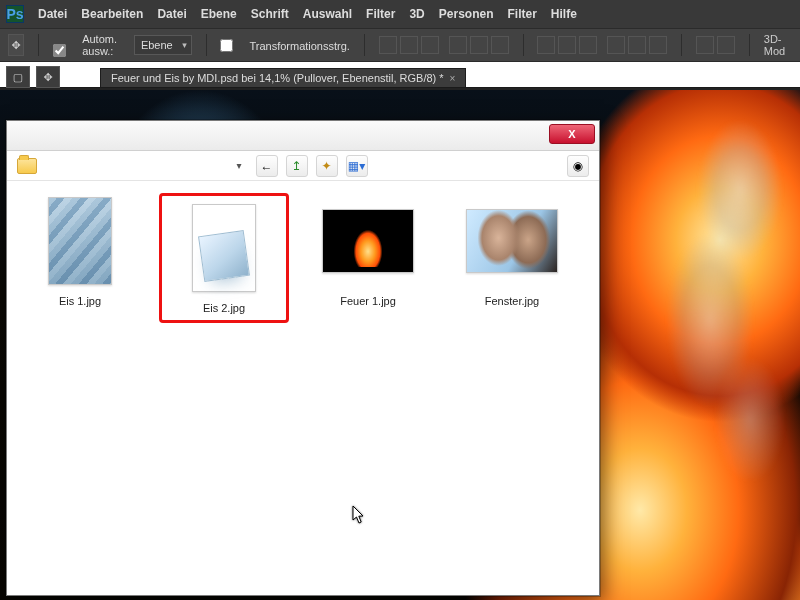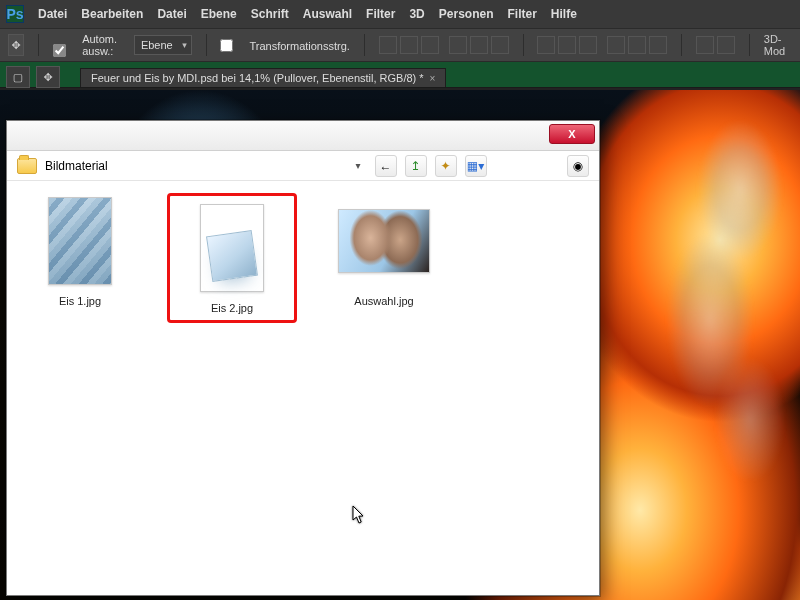--- a/index.html
+++ b/index.html
@@ -35,22 +35,22 @@
   }
   .ps-options label { display:flex; align-items:flex-end; gap:16px; }
   .ps-options input[type=checkbox]{ accent-color:#888; }
   .ps-dd {
     background:#3a3a3a; border:1px solid #585858; height:20px;
     padding:0 18px 0 6px; font-size:11px; color:#ddd; position:relative;
     display:flex; align-items:center;
   }
   .ps-dd::after{ content:"▾"; position:absolute; right:4px; font-size:9px; color:#bbb;}
   .ps-tabs {
-    background:#14532d; height:26px; display:flex; align-items:flex-end;
-    padding-left:80px; gap:6px; border-bottom:1px solid #1a1a1a;
+    background:#ffffff; height:26px; display:flex; align-items:flex-end;
+    padding-left:100px; gap:6px; border-bottom:1px solid #1a1a1a;
   }
   .ps-sidetools {
     position:absolute; left:0; top:62px; width:70px; height:30px;
     display:flex; gap:6px; padding:4px 6px;
   }
   .ps-sidetools .tool {
     width:24px; height:22px; border:1px solid #555; background:#3c3c3c;
     display:flex; align-items:center; justify-content:center; color:#ccc; font-size:11px;
   }
   .ps-tab {
@@ -117,21 +117,21 @@
   }
   .navico.green { color:#2a8a2a; }
   .navico.blue  { color:#2b6cd4; }
   .navico.gold  { color:#c28b15; }
   .navico.cam   { margin-left:auto; }
   .dlg-body {
     height:calc(100% - 60px); padding:12px 8px; overflow:auto;
   }
   .grid {
     display:grid; grid-template-columns: repeat(4, 130px);
-    gap:20px 22px;
+    gap:20px 14px;
   }
   .item {
     display:flex; flex-direction:column; align-items:center; gap:6px;
     font-size:11px; color:#222;
   }
   .thumbf {
     width:110px; height:96px; display:flex; align-items:center; justify-content:center;
   }
   .thumb {
     border:1px solid #c9c9c9; background:#fff;
@@ -258,21 +258,20 @@
 
 <div class="canvas"></div>
 <div class="smoke"></div>
 
 <div class="dialog">
   <div class="dlg-title">
     <div class="dlg-close">X</div>
   </div>
   <div class="dlg-bar">
     <div class="folder-icon"></div>
-    <span class="path">Bildmaterial</span>
     <span class="dd">▾</span>
     <div class="navico">←</div>
     <div class="navico green">↥</div>
     <div class="navico gold">✦</div>
     <div class="navico blue">▦▾</div>
     <div class="navico cam">◉</div>
   </div>
   <div class="dlg-body">
     <div class="grid">
       <div class="item">
@@ -284,23 +283,31 @@
       <div class="item highlight">
         <div class="thumbf">
             <div class="thumb v t-eis2">
               <div class="cube"></div>
             </div>
           </div>
         <span>Eis 2.jpg</span>
       </div>
       <div class="item">
         <div class="thumbf">
+            <div class="thumb h t-feuer1">
+              <div class="flame"></div>
+            </div>
+          </div>
+        <span>Feuer 1.jpg</span>
+      </div>
+      <div class="item">
+        <div class="thumbf">
             <div class="thumb h t-pers"></div>
           </div>
-        <span>Auswahl.jpg</span>
+        <span>Fenster.jpg</span>
       </div>
     </div>
   </div>
 </div>
 
 <div class="cursor" style="left:352px; top:505px;">
   <svg width="14" height="20" viewBox="0 0 14 20">
     <path d="M1 1 L1 15 L4.5 12 L7 18 L9.2 17 L6.8 11.2 L11 11 Z" fill="#fff" stroke="#000" stroke-width="1"></path>
   </svg>
 </div>

